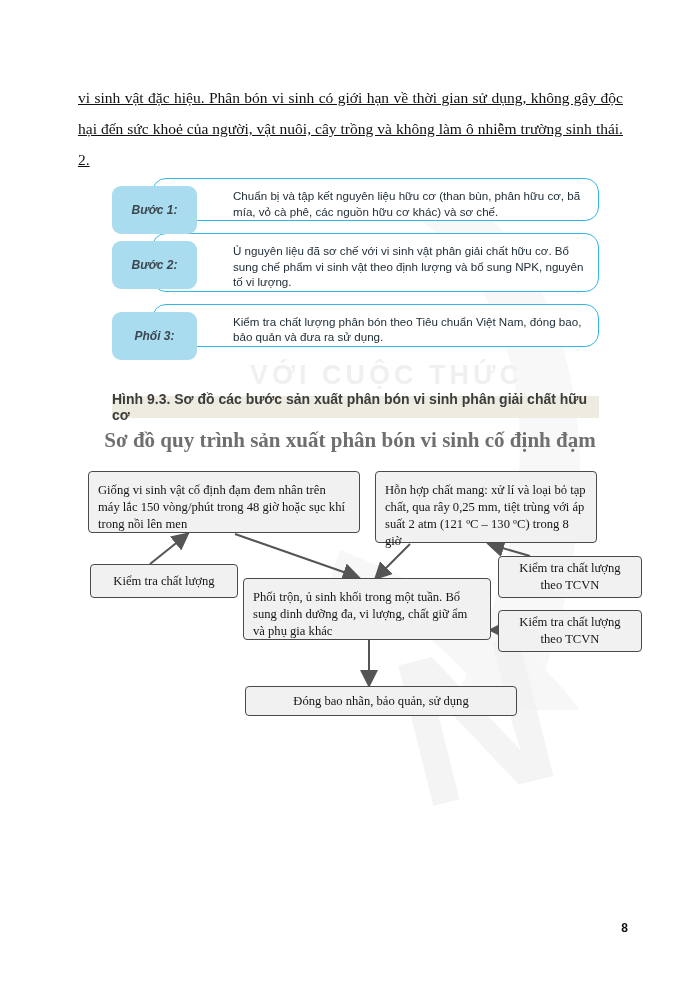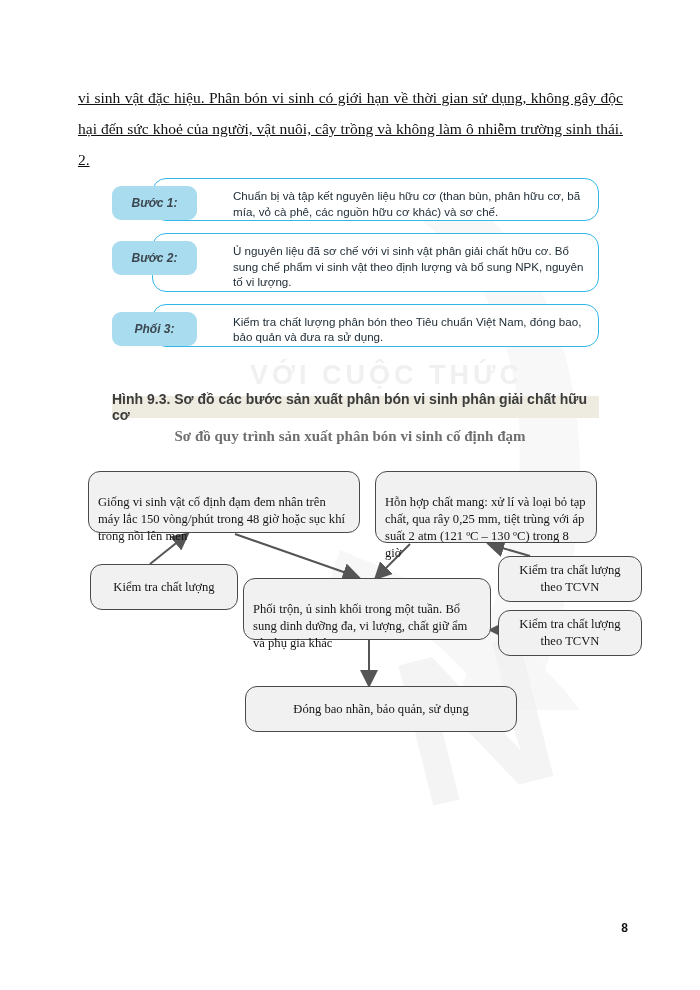--- a/index.html
+++ b/index.html
@@ -47,47 +47,47 @@
   .steps{position:absolute;left:112px;top:178px;width:487px;z-index:3;}
   .step{position:relative;margin-bottom:12px;}
   .step-box{
     margin-left:40px;background:#ffffff;border:1.6px solid #31b7e8;
     border-radius:14px;padding:9px 14px 1px 80px;
     font-family:"Liberation Sans", sans-serif;
     font-size:11.6px;line-height:15.5px;color:#1c2a33;
     min-height:34px;box-sizing:border-box;
   }
   .step-label{
-    position:absolute;left:0;top:8px;width:85px;height:34px;
+    position:absolute;left:0;top:8px;width:85px;height:48px;
     background:#a9dcef;border-radius:9px;
     display:flex;align-items:center;justify-content:center;
     font-family:"Liberation Sans", sans-serif;font-style:italic;
     font-size:12px;font-weight:700;color:#3b464e;z-index:2;
   }
 
   
   .caption-bar{
     position:absolute;left:112px;top:396px;width:487px;height:22px;
     background:#eeece1;display:flex;align-items:center;justify-content:center;
     font-family:"Liberation Sans", sans-serif;font-size:14px;
     font-weight:700;color:#3c3c3c;z-index:3;
   }
 
   
   .diagram{position:absolute;left:0;top:428px;width:700px;height:300px;z-index:3;}
   .diagram-title{
     position:absolute;left:0;top:0;width:700px;text-align:center;
-    font-size:15px;font-weight:700;color:#6f6f6f;
+    font-size:21px;font-weight:700;color:#6f6f6f;
     font-family:"Liberation Serif", serif;
   }
   .node{
     position:absolute;background:#f1f1f1;border:1.4px solid #4a4a4a;
-    border-radius:12px;box-sizing:border-box;
+    border-radius:4px;box-sizing:border-box;
     font-family:"Liberation Serif", serif;font-size:12.6px;line-height:17px;
-    color:#151515;padding:22px 9px;
+    color:#151515;padding:10px 9px;
   }
   .node.center{display:flex;align-items:center;justify-content:center;text-align:center;}
   .n-seed  {left:88px; top:43px; width:272px;height:62px;}
   .n-carrier{left:375px;top:43px; width:222px;height:72px;}
   .n-qc    {left:90px; top:136px;width:148px;height:34px;}
   .n-mix   {left:243px;top:150px;width:248px;height:62px;}
   .n-tcvn1 {left:498px;top:128px;width:144px;height:42px;}
   .n-tcvn2 {left:498px;top:182px;width:144px;height:42px;}
   .n-pack  {left:245px;top:258px;width:272px;height:30px;}
   .arrows{position:absolute;left:0;top:0;width:700px;height:300px;}

